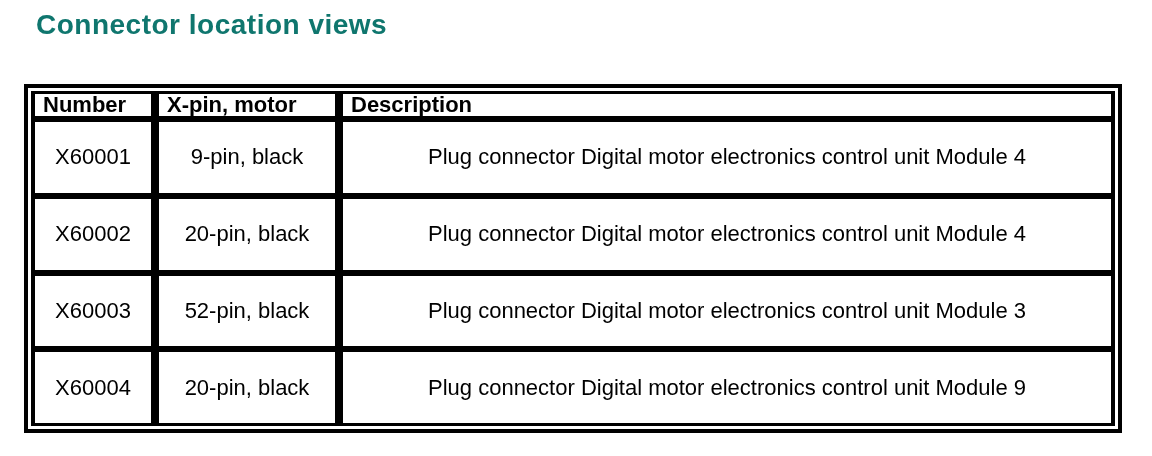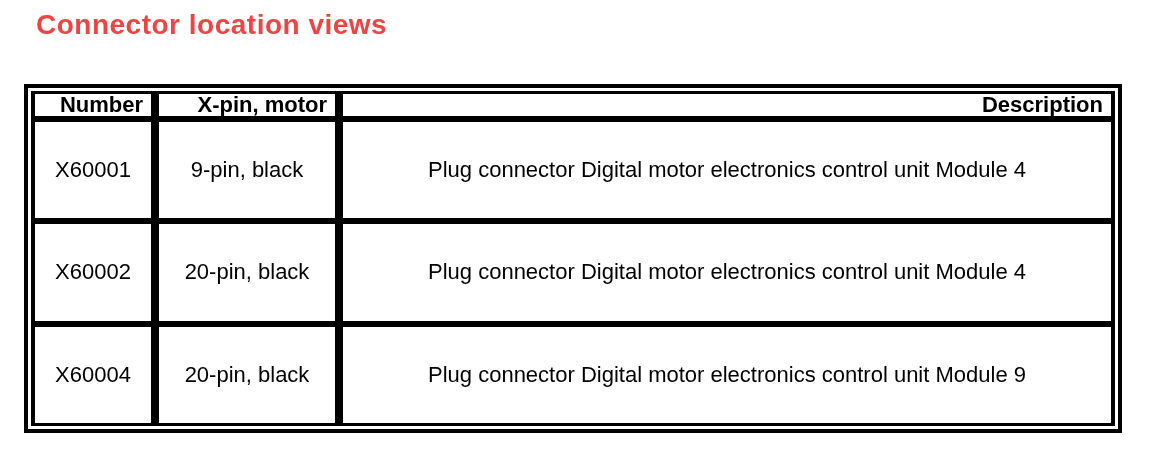--- a/index.html
+++ b/index.html
@@ -16,21 +16,21 @@
     color: #000000;
     overflow: hidden;
   }
   .page-title {
     position: absolute;
     left: 36px;
     top: 9px;
     font-size: 28px;
     font-weight: bold;
     letter-spacing: 0.5px;
-    color: #ef4444;
+    color: #0f766e;
     white-space: nowrap;
   }
   .table-frame {
     position: absolute;
     left: 24px;
     top: 84px;
     width: 1098px;
     height: 349px;
     box-sizing: border-box;
     border: 4px solid #000000;
@@ -53,21 +53,21 @@
     background: #ffffff;
     font-size: 22px;
     line-height: 1;
     vertical-align: middle;
     padding: 0 8px;
     white-space: nowrap;
     overflow: hidden;
   }
   table.connector-table th {
     font-weight: bold;
-    text-align: right;
+    text-align: left;
   }
   table.connector-table td {
     font-weight: normal;
     text-align: center;
   }
   col.col-number { width: 124px; }
   col.col-pin    { width: 184px; }
   col.col-desc   { width: auto; }
 </style>
 </head>
@@ -96,20 +96,25 @@
           <td>X60001</td>
           <td>9-pin, black</td>
           <td>Plug connector Digital motor electronics control unit Module 4</td>
         </tr>
         <tr>
           <td>X60002</td>
           <td>20-pin, black</td>
           <td>Plug connector Digital motor electronics control unit Module 4</td>
         </tr>
         <tr>
+          <td>X60003</td>
+          <td>52-pin, black</td>
+          <td>Plug connector Digital motor electronics control unit Module 3</td>
+        </tr>
+        <tr>
           <td>X60004</td>
           <td>20-pin, black</td>
           <td>Plug connector Digital motor electronics control unit Module 9</td>
         </tr>
       </tbody>
     </table>
   </div>
 
 </div>
 

